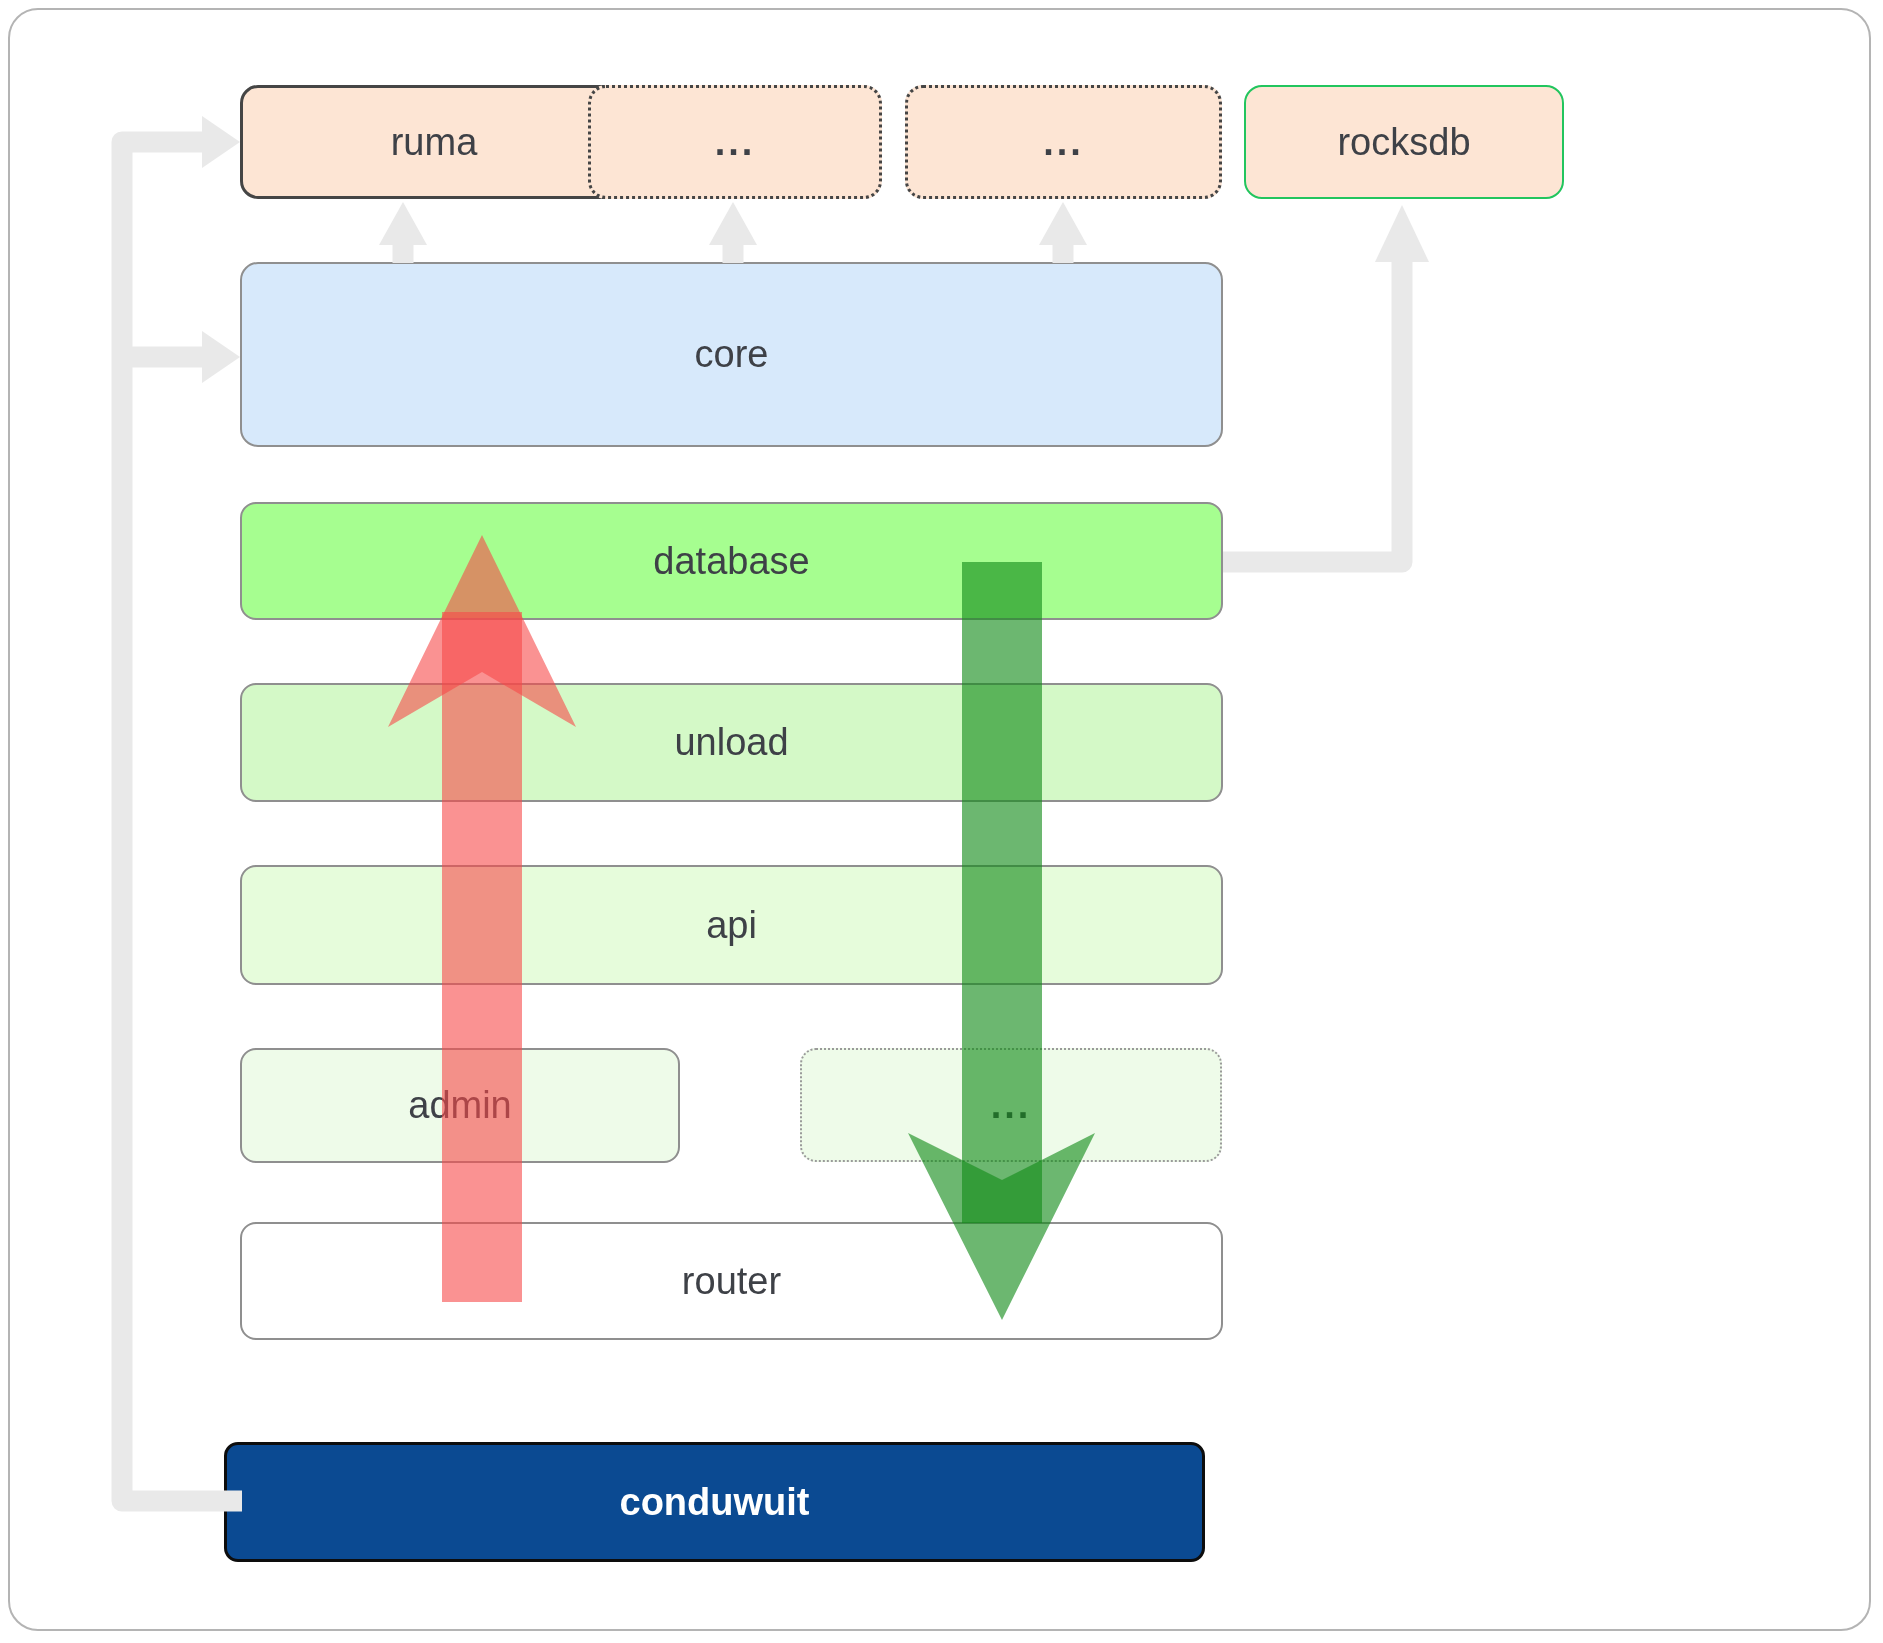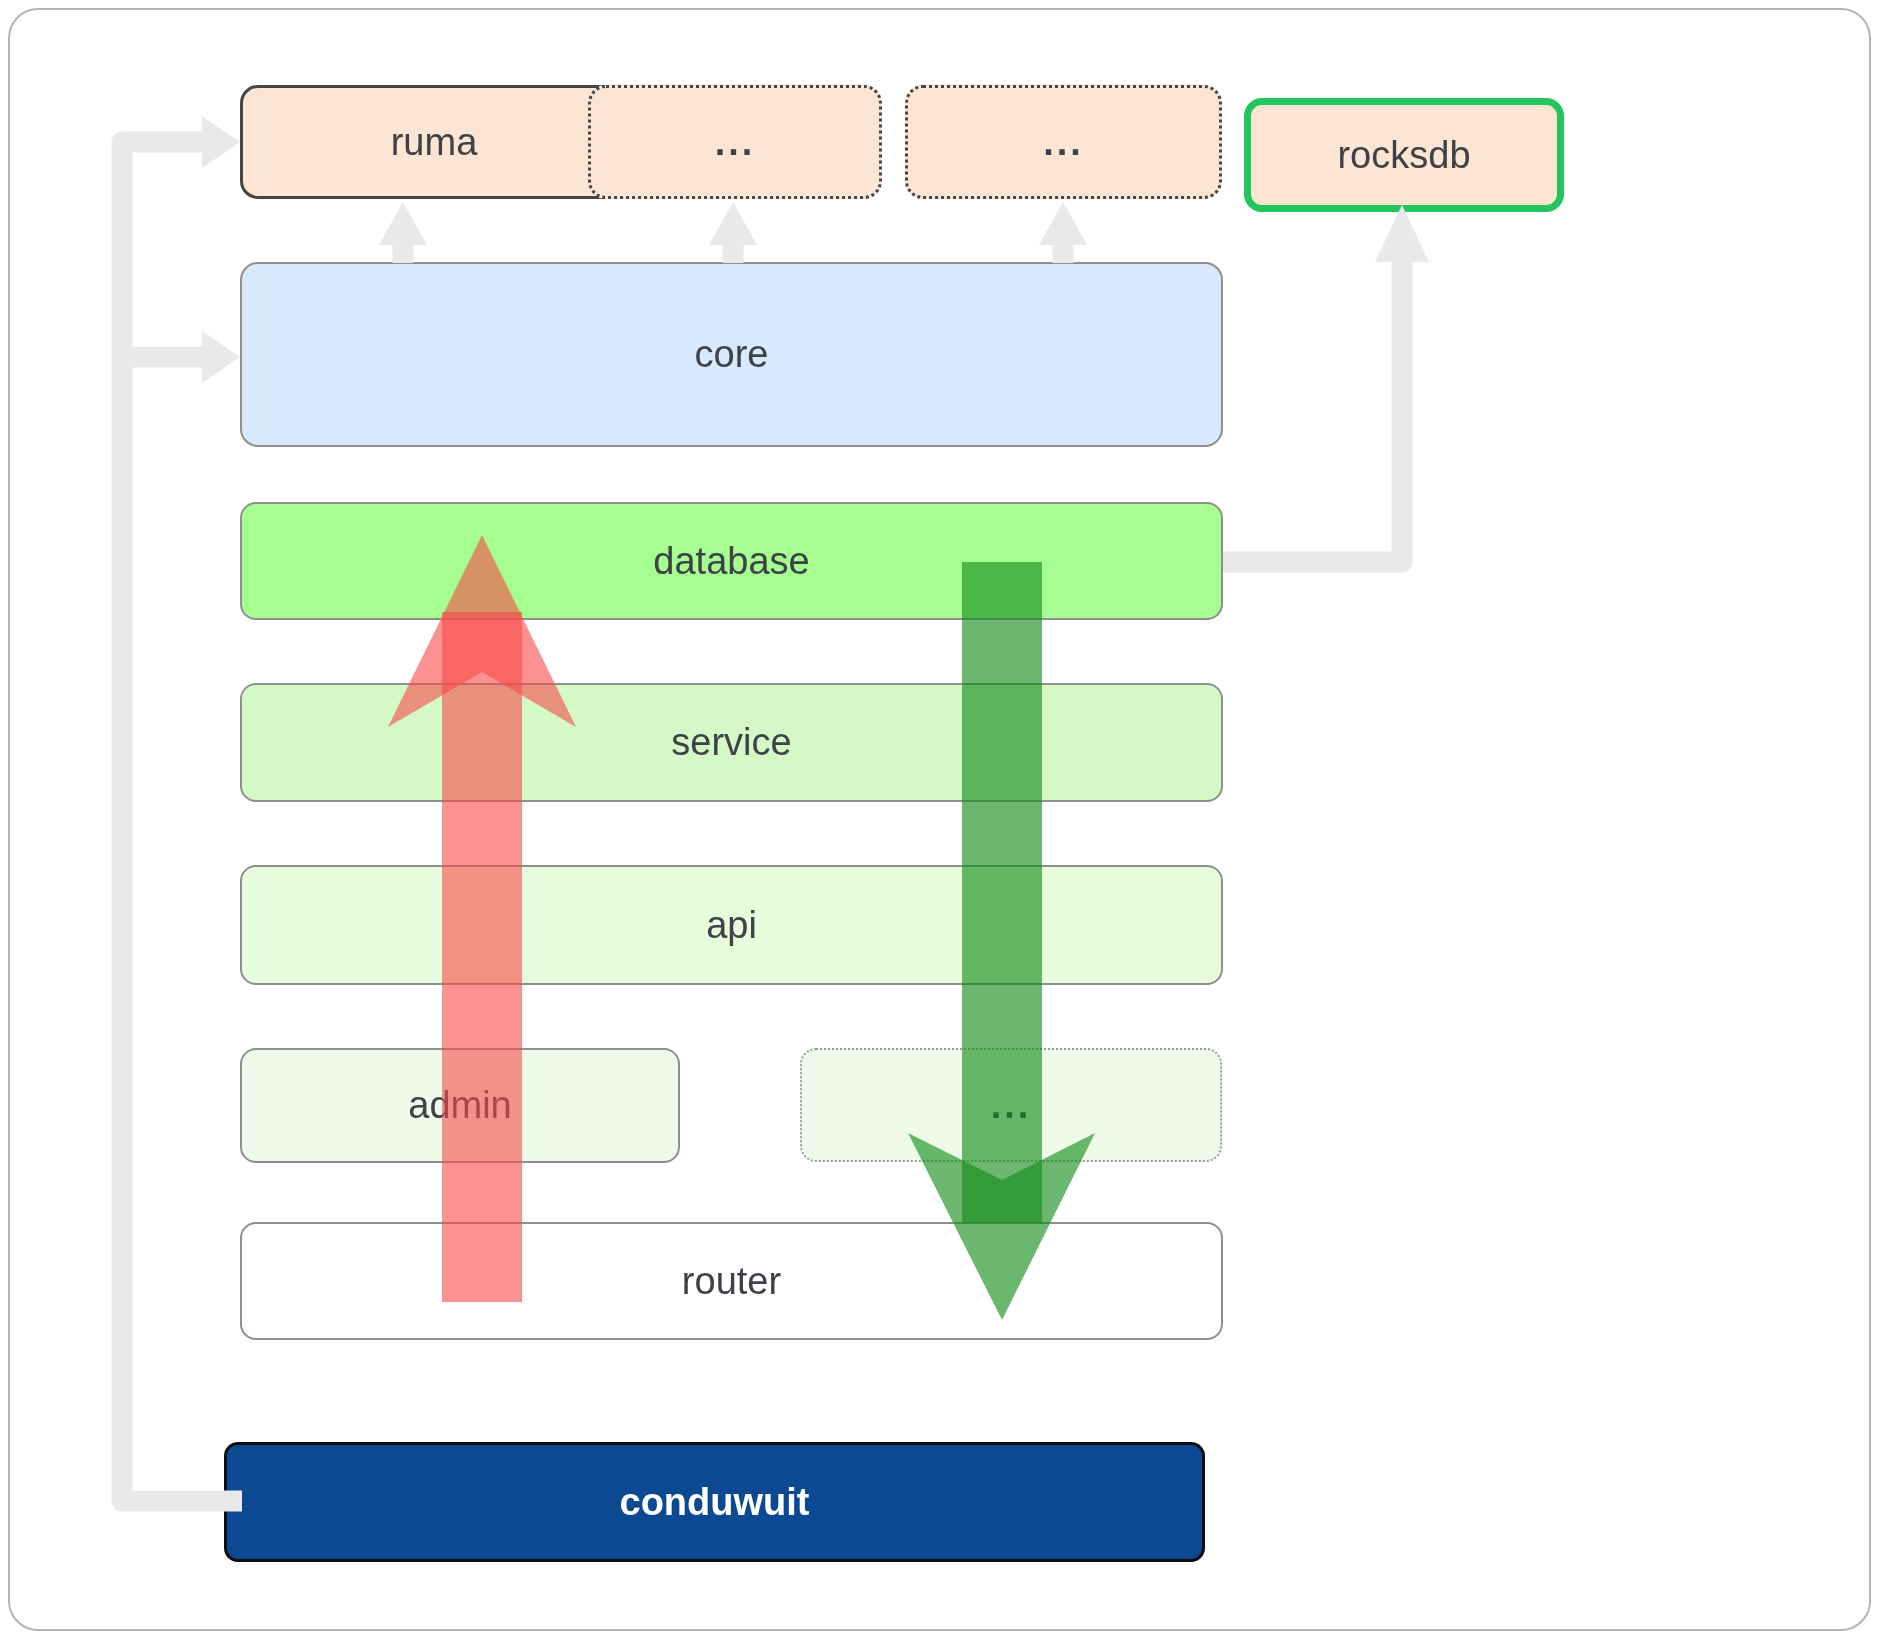--- a/index.html
+++ b/index.html
@@ -14,21 +14,21 @@
   .node{
     position:absolute;display:flex;align-items:center;justify-content:center;
     box-sizing:border-box;font-size:38px;color:#3e4147;
     border:2px solid #8f8f8f;border-radius:16px;background:#fff;z-index:1;
   }
   .node .lbl{white-space:nowrap;}
   
   .n-ruma    {left:240px;top:85px;width:388px;height:114px;background:#fde5d4;border:3px solid #454545;border-radius:18px;}
   .n-dots1   {left:588px;top:85px;width:294px;height:114px;background:#fde5d4;border:3px dotted #454545;border-radius:18px;}
   .n-dots2   {left:905px;top:85px;width:317px;height:114px;background:#fde5d4;border:3px dotted #454545;border-radius:18px;}
-  .n-rocksdb {left:1244px;top:98px;width:320px;height:114px;background:#fde5d4;border:7px solid #22c55e;border-radius:18px;}
+  .n-rocksdb {left:1244px;top:85px;width:320px;height:114px;background:#fde5d4;border:2px solid #22c55e;border-radius:18px;}
   
   .n-core     {left:240px;top:262px;width:983px;height:185px;background:#d7e9fb;border-radius:18px;}
   .n-database {left:240px;top:502px;width:983px;height:118px;background:#a6fe90;}
   .n-service  {left:240px;top:683px;width:983px;height:119px;background:#d4f9c7;}
   .n-api      {left:240px;top:865px;width:983px;height:120px;background:#e6fcdb;}
   .n-admin    {left:240px;top:1048px;width:440px;height:115px;background:#eefbe9;}
   .n-dots3    {left:800px;top:1048px;width:422px;height:114px;background:#eefbe9;border:2px dotted #9a9a9a;}
   .n-router   {left:240px;top:1222px;width:983px;height:118px;background:#ffffff;}
   .n-conduwuit{left:224px;top:1442px;width:981px;height:120px;background:#0b4a92;color:#ffffff;
                border:3px solid #0d0d0d;border-radius:14px;font-weight:600;}
@@ -70,21 +70,21 @@
     <span class="lbl">rocksdb</span>
   </div>
 
   <div class="node n-core">
     <span class="lbl">core</span>
   </div>
   <div class="node n-database">
     <span class="lbl">database</span>
   </div>
   <div class="node n-service">
-    <span class="lbl">service</span>
+    <span class="lbl">unload</span>
   </div>
   <div class="node n-api">
     <span class="lbl">api</span>
   </div>
   <div class="node n-admin">
     <span class="lbl">admin</span>
   </div>
   <div class="node n-dots3">
     <span class="lbl dots">...</span>
   </div>

